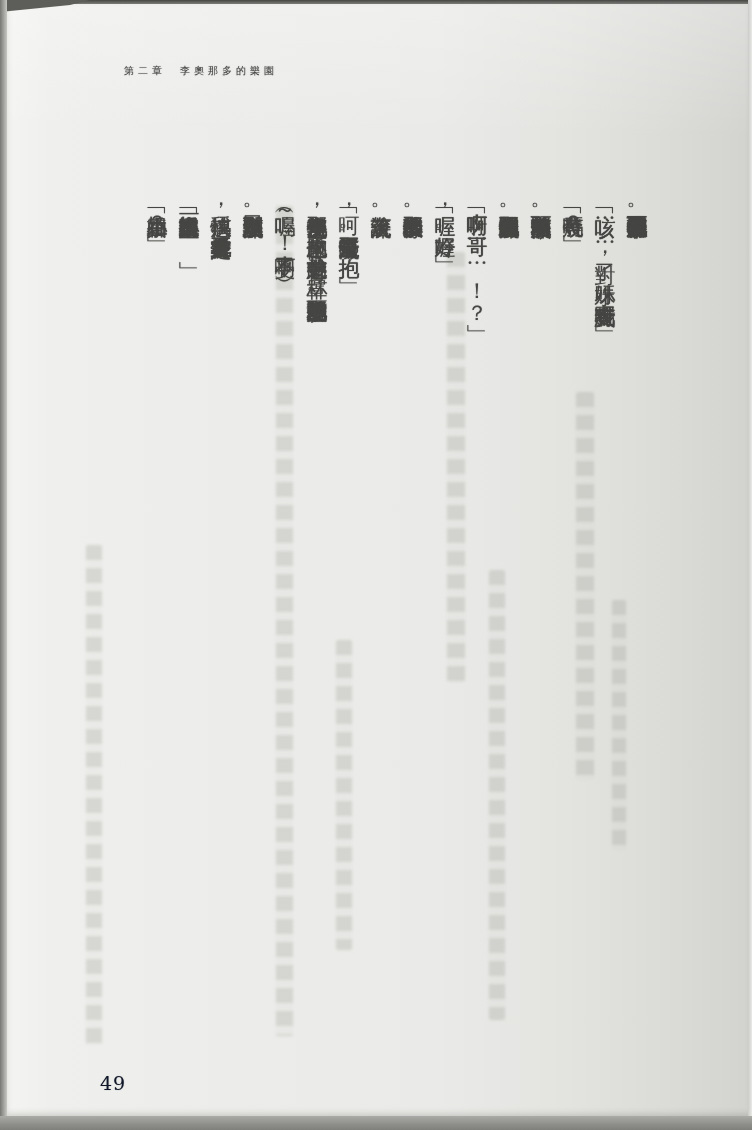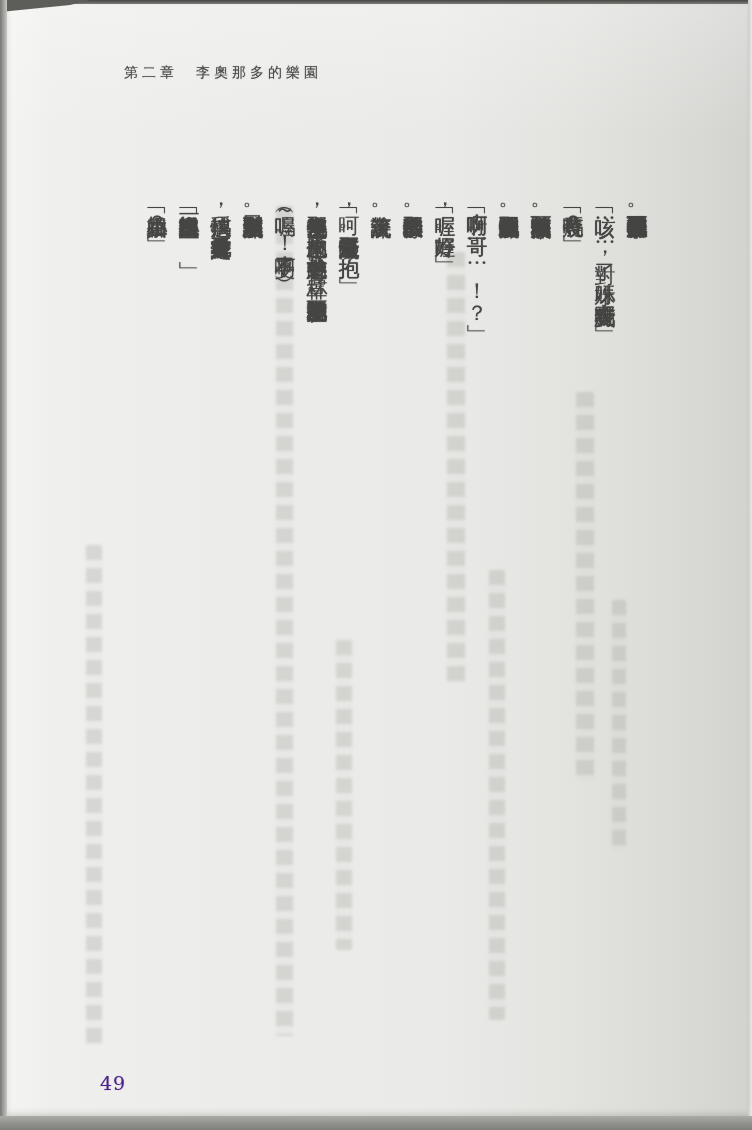--- a/index.html
+++ b/index.html
@@ -42,21 +42,21 @@
   }
   .edge-right {
     position:absolute; right:0; top:0; width:4px; height:1130px;
     background:linear-gradient(90deg,#cbcbc8,#e9e9e7);
   }
 
   
   .chapter-header {
     position:absolute; left:124px; top:64px;
     font-family:"DejaVu Sans", sans-serif;
-    font-size:14px; color:#4b4b49; letter-spacing:4px;
+    font-size:10px; color:#4b4b49; letter-spacing:4px;
     text-shadow:0 0 1px rgba(75,75,73,0.55);
     white-space:nowrap;
   }
 
   
   .novel-text {
     position:absolute; left:109px; top:158px;
     width:544px; height:884px;
     writing-mode:vertical-rl; text-orientation:upright;
     font-family:"DejaVu Serif", serif;
@@ -79,21 +79,21 @@
   .g2 { left:447px; top:252px; width:18px; height:430px; }
   .g3 { left:489px; top:570px; width:16px; height:450px; }
   .g4 { left:276px; top:206px; width:17px; height:830px; }
   .g5 { left:86px;  top:545px; width:16px; height:500px; }
   .g6 { left:336px; top:640px; width:16px; height:310px; }
   .g7 { left:612px; top:600px; width:14px; height:250px; }
 
   .page-number {
     position:absolute; left:100px; top:1072px;
     font-family:"DejaVu Serif", serif;
-    font-size:19px; color:#4c1d95; letter-spacing:1px;
+    font-size:19px; color:#0f172a; letter-spacing:1px;
     text-shadow:0 0 1px rgba(76,76,74,0.5);
   }
 </style>
 </head>
 <body>
 
 <div class="scan">
 
   <div class="paper"></div>
 

